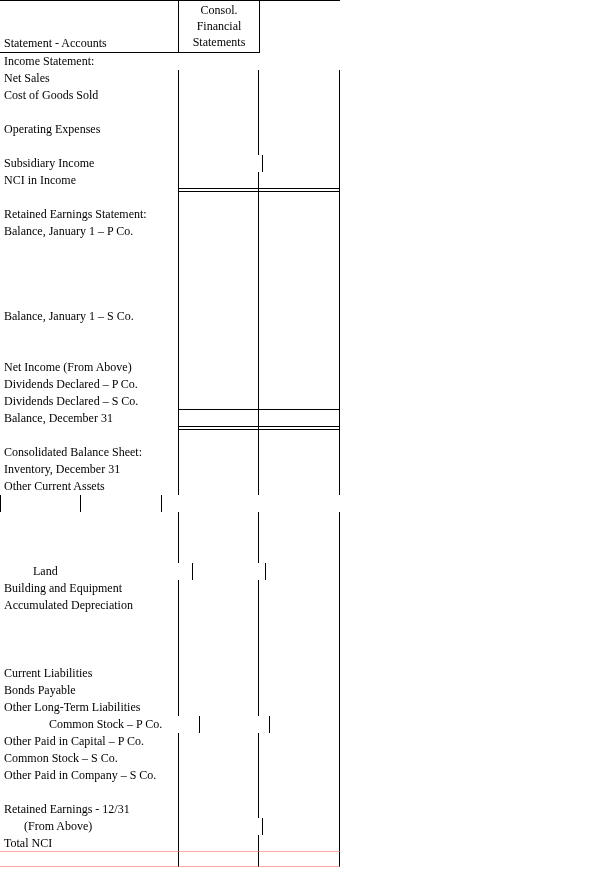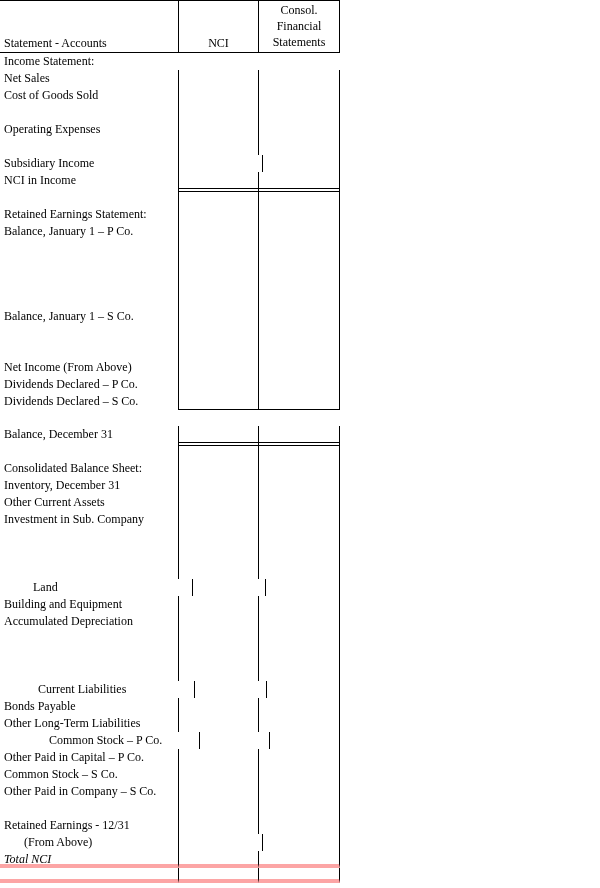--- a/index.html
+++ b/index.html
@@ -74,34 +74,31 @@
     flex-direction: column;
     align-items: center;
     justify-content: flex-start;
     padding-top: 1px;
     line-height: 16px;
   }
 
   
   .rule-single23 .c2, .rule-single23 .c3,
   .rule-double23 .c2, .rule-double23 .c3 { border-bottom: 1px solid #000000; }
-  .rule-full .c1, .rule-full .c2, .rule-full .c3 { border-bottom: 4px solid #fca5a5; font-style: italic; }
+  .rule-full .c1, .rule-full .c2, .rule-full .c3 { border-bottom: 1px solid #fca5a5; }
 </style>
 </head>
 <body>
 
 <div class="page">
   <div class="tbl">
     <div class="row header">
       <div class="c1">
         <span>Statement - Accounts</span>
       </div>
-      <div class="c2">
-        <span>NCI</span>
-      </div>
       <div class="c3">
         <span>Consol.</span>
         <span>Financial</span>
         <span>Statements</span>
       </div>
     </div>
     <div id="rows">
         <div class="row body" style="height: 17px; flex-direction: column;">
           <div class="c1">Income Statement:</div>
           <div class="c2"></div>
@@ -205,21 +202,21 @@
         <div class="row body" style="height: 17px;">
           <div class="c1">Dividends Declared – P Co.</div>
           <div class="c2"></div>
           <div class="c3"></div>
         </div>
         <div class="row body rule-single23" style="height: 17px;">
           <div class="c1">Dividends Declared – S Co.</div>
           <div class="c2"></div>
           <div class="c3"></div>
         </div>
-        <div class="row body rule-double23" style="height: 17px; margin-top: 16px;">
+        <div class="row body rule-double23" style="height: 17px;">
           <div class="c1">Balance, December 31</div>
           <div class="c2"></div>
           <div class="c3"></div>
         </div>
         <div class="row spacer rule-single23">
           <div class="c1"></div>
           <div class="c2"></div>
           <div class="c3"></div>
         </div>
         <div class="row body" style="height: 14px;">
@@ -236,21 +233,20 @@
           <div class="c1">Inventory, December 31</div>
           <div class="c2"></div>
           <div class="c3"></div>
         </div>
         <div class="row body" style="height: 17px;">
           <div class="c1">Other Current Assets</div>
           <div class="c2"></div>
           <div class="c3"></div>
         </div>
         <div class="row body" style="height: 17px;">
-          <div class="c1">Investment in Sub. Company</div>
           <div class="c2"></div>
           <div class="c3"></div>
         </div>
         <div class="row body" style="height: 17px;">
           <div class="c1"></div>
           <div class="c2"></div>
           <div class="c3"></div>
         </div>
         <div class="row body" style="height: 17px;">
           <div class="c1"></div>
@@ -285,21 +281,21 @@
         <div class="row body" style="height: 17px;">
           <div class="c1"></div>
           <div class="c2"></div>
           <div class="c3"></div>
         </div>
         <div class="row body" style="height: 17px;">
           <div class="c1"></div>
           <div class="c2"></div>
           <div class="c3"></div>
         </div>
-        <div class="row body" style="height: 17px; padding-left: 34px;">
+        <div class="row body" style="height: 17px;">
           <div class="c1">Current Liabilities</div>
           <div class="c2"></div>
           <div class="c3"></div>
         </div>
         <div class="row body" style="height: 17px;">
           <div class="c1">Bonds Payable</div>
           <div class="c2"></div>
           <div class="c3"></div>
         </div>
         <div class="row body" style="height: 17px;">

